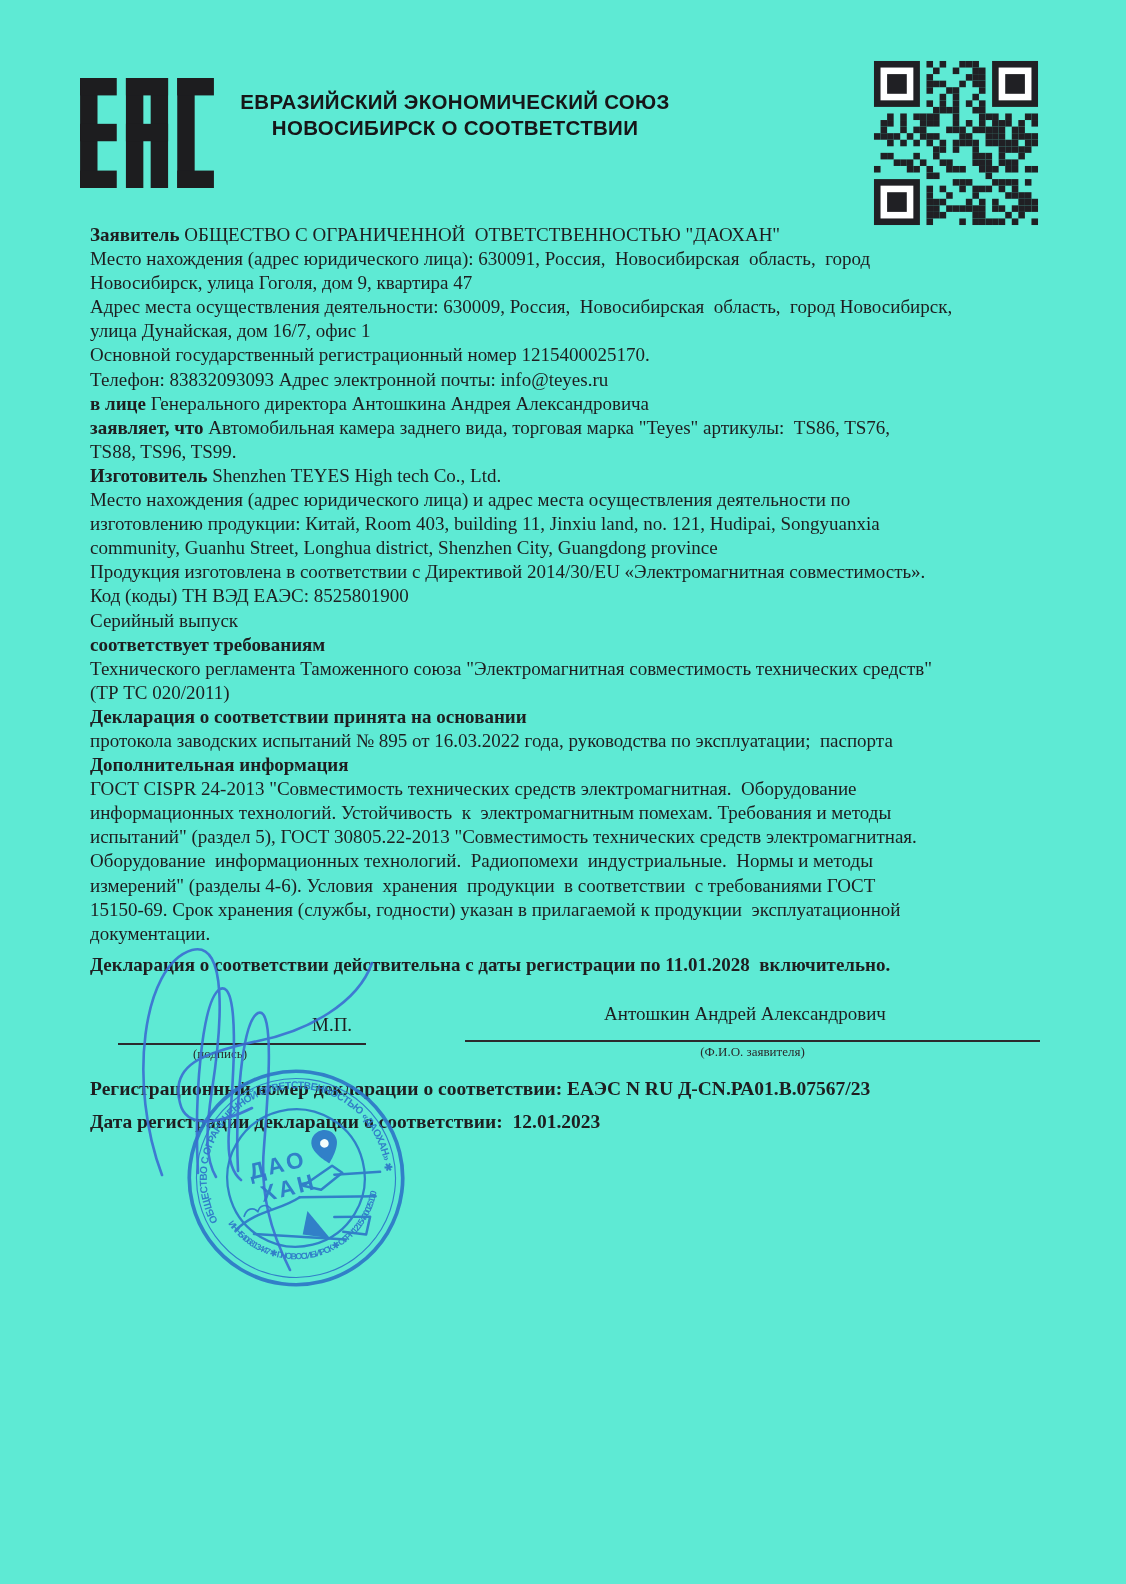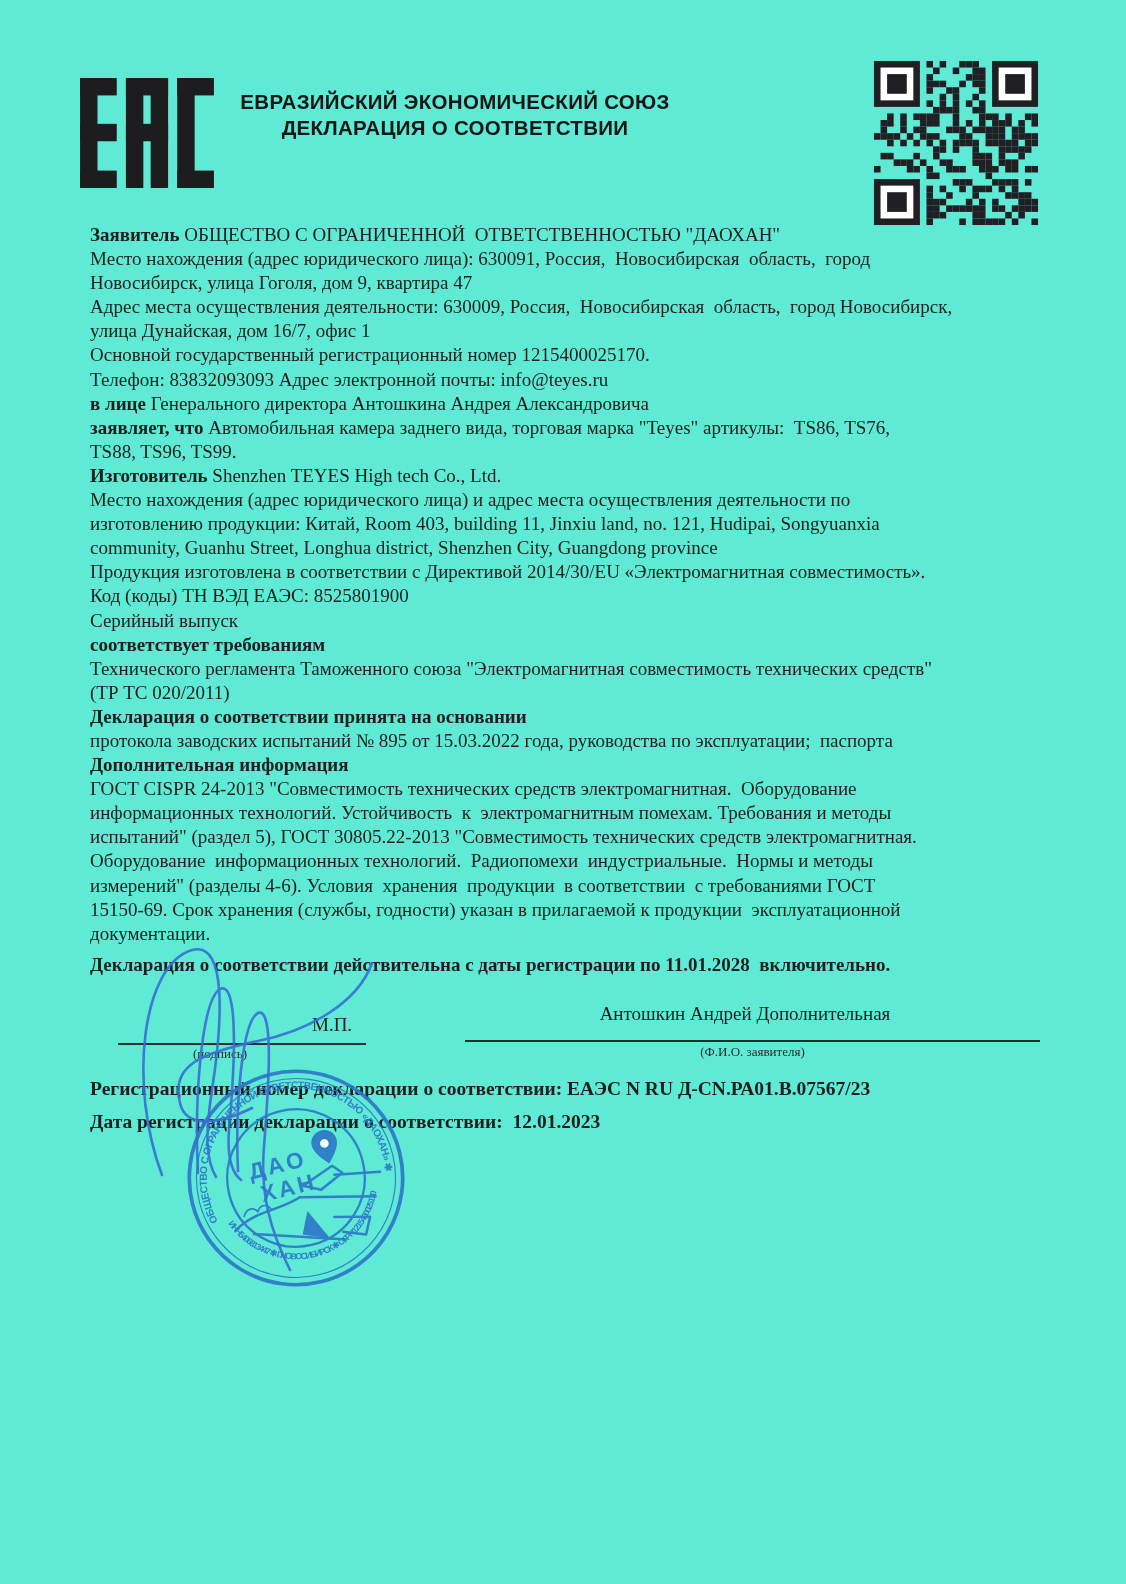--- a/index.html
+++ b/index.html
@@ -55,21 +55,21 @@
           <rect x="50" y="50" width="46" height="19"></rect>
         <rect x="106" y="0" width="19" height="120"></rect>
           <rect x="106" y="0" width="40" height="19"></rect>
           <rect x="106" y="101" width="40" height="19"></rect>
       </g>
     </svg>
   </div>
 
   <div class="abs title" style="left:155px;top:89px;width:600px;">
     <div>ЕВРАЗИЙСКИЙ ЭКОНОМИЧЕСКИЙ СОЮЗ</div>
-    <div>ДЕКЛАРАЦИЯ О СООТВЕТСТВИИ</div>
+    <div>НОВОСИБИРСК О СООТВЕТСТВИИ</div>
   </div>
 
   <div class="abs" style="left:870px;top:57px;">
     <svg width="172" height="172" viewBox="0 0 173 173">
         <rect x="56.8" y="4" width="6.6" height="6.6" fill="#202024"></rect>
         <rect x="70" y="4" width="6.6" height="6.6" fill="#202024"></rect>
         <rect x="89.8" y="4" width="6.6" height="6.6" fill="#202024"></rect>
         <rect x="96.39999999999999" y="4" width="6.6" height="6.6" fill="#202024"></rect>
         <rect x="103" y="4" width="6.6" height="6.6" fill="#202024"></rect>
         <rect x="63.4" y="10.6" width="6.6" height="6.6" fill="#202024"></rect>
@@ -315,38 +315,38 @@
         <div class="line"><span>Место нахождения (адрес юридического лица) и адрес места осуществления деятельности по</span></div>
         <div class="line"><span>изготовлению продукции: Китай, Room 403, building 11, Jinxiu land, no. 121, Hudipai, Songyuanxia</span></div>
         <div class="line"><span>community, Guanhu Street, Longhua district, Shenzhen City, Guangdong province</span></div>
         <div class="line"><span>Продукция изготовлена в соответствии с Директивой 2014/30/EU «Электромагнитная совместимость».</span></div>
         <div class="line"><span>Код (коды) ТН ВЭД ЕАЭС: 8525801900</span></div>
         <div class="line"><span>Серийный выпуск</span></div>
         <div class="line"><span class="b">соответствует требованиям</span></div>
         <div class="line"><span>Технического регламента Таможенного союза "Электромагнитная совместимость технических средств"</span></div>
         <div class="line"><span>(ТР ТС 020/2011)</span></div>
         <div class="line"><span class="b">Декларация о соответствии принята на основании</span></div>
-        <div class="line"><span>протокола заводских испытаний № 895 от 15.03.2022 года, руководства по эксплуатации;  паспорта</span></div>
+        <div class="line"><span>протокола заводских испытаний № 895 от 16.03.2022 года, руководства по эксплуатации;  паспорта</span></div>
         <div class="line"><span class="b">Дополнительная информация</span></div>
         <div class="line"><span>ГОСТ CISPR 24-2013 "Совместимость технических средств электромагнитная.  Оборудование</span></div>
         <div class="line"><span>информационных технологий. Устойчивость  к  электромагнитным помехам. Требования и методы</span></div>
         <div class="line"><span>испытаний" (раздел 5), ГОСТ 30805.22-2013 "Совместимость технических средств электромагнитная.</span></div>
         <div class="line"><span>Оборудование  информационных технологий.  Радиопомехи  индустриальные.  Нормы и методы</span></div>
         <div class="line"><span>измерений" (разделы 4-6). Условия  хранения  продукции  в соответствии  с требованиями ГОСТ</span></div>
         <div class="line"><span>15150-69. Срок хранения (службы, годности) указан в прилагаемой к продукции  эксплуатационной</span></div>
         <div class="line"><span>документации.</span></div>
         <div class="line" style="margin-top: 7px;"><span class="b">Декларация о соответствии действительна с даты регистрации по 11.01.2028  включительно.</span></div>
       </div>
   </div>
 
   <div class="abs mp" style="left:312px;top:1014px;">М.П.</div>
   <div class="abs sig-rule" style="left:118px;top:1043px;width:248px;"></div>
   <div class="abs caption" style="left:100px;top:1046px;width:240px;">(подпись)</div>
 
-  <div class="abs fio-name" style="left:460px;top:1003px;width:570px;">Антошкин Андрей Дополнительная</div>
+  <div class="abs fio-name" style="left:460px;top:1003px;width:570px;">Антошкин Андрей Александрович</div>
   <div class="abs sig-rule" style="left:465px;top:1040px;width:575px;"></div>
   <div class="abs caption" style="left:465px;top:1044px;width:575px;">(Ф.И.О. заявителя)</div>
 
   <div class="abs boldline" style="left:90px;top:1078px;">Регистрационный номер декларации о соответствии: ЕАЭС N RU Д-CN.РА01.В.07567/23</div>
   <div class="abs boldline" style="left:90px;top:1111px;">Дата регистрации декларации о соответствии:  12.01.2023</div>
 
   <div class="abs" style="left:178px;top:1060px;opacity:.93;">
     <svg width="236" height="236" viewBox="0 0 230 230">
       <defs>
         <path id="arcTop" d="M 31 137.5 A 87 87 0 1 1 199 137.5" fill="none"></path>

